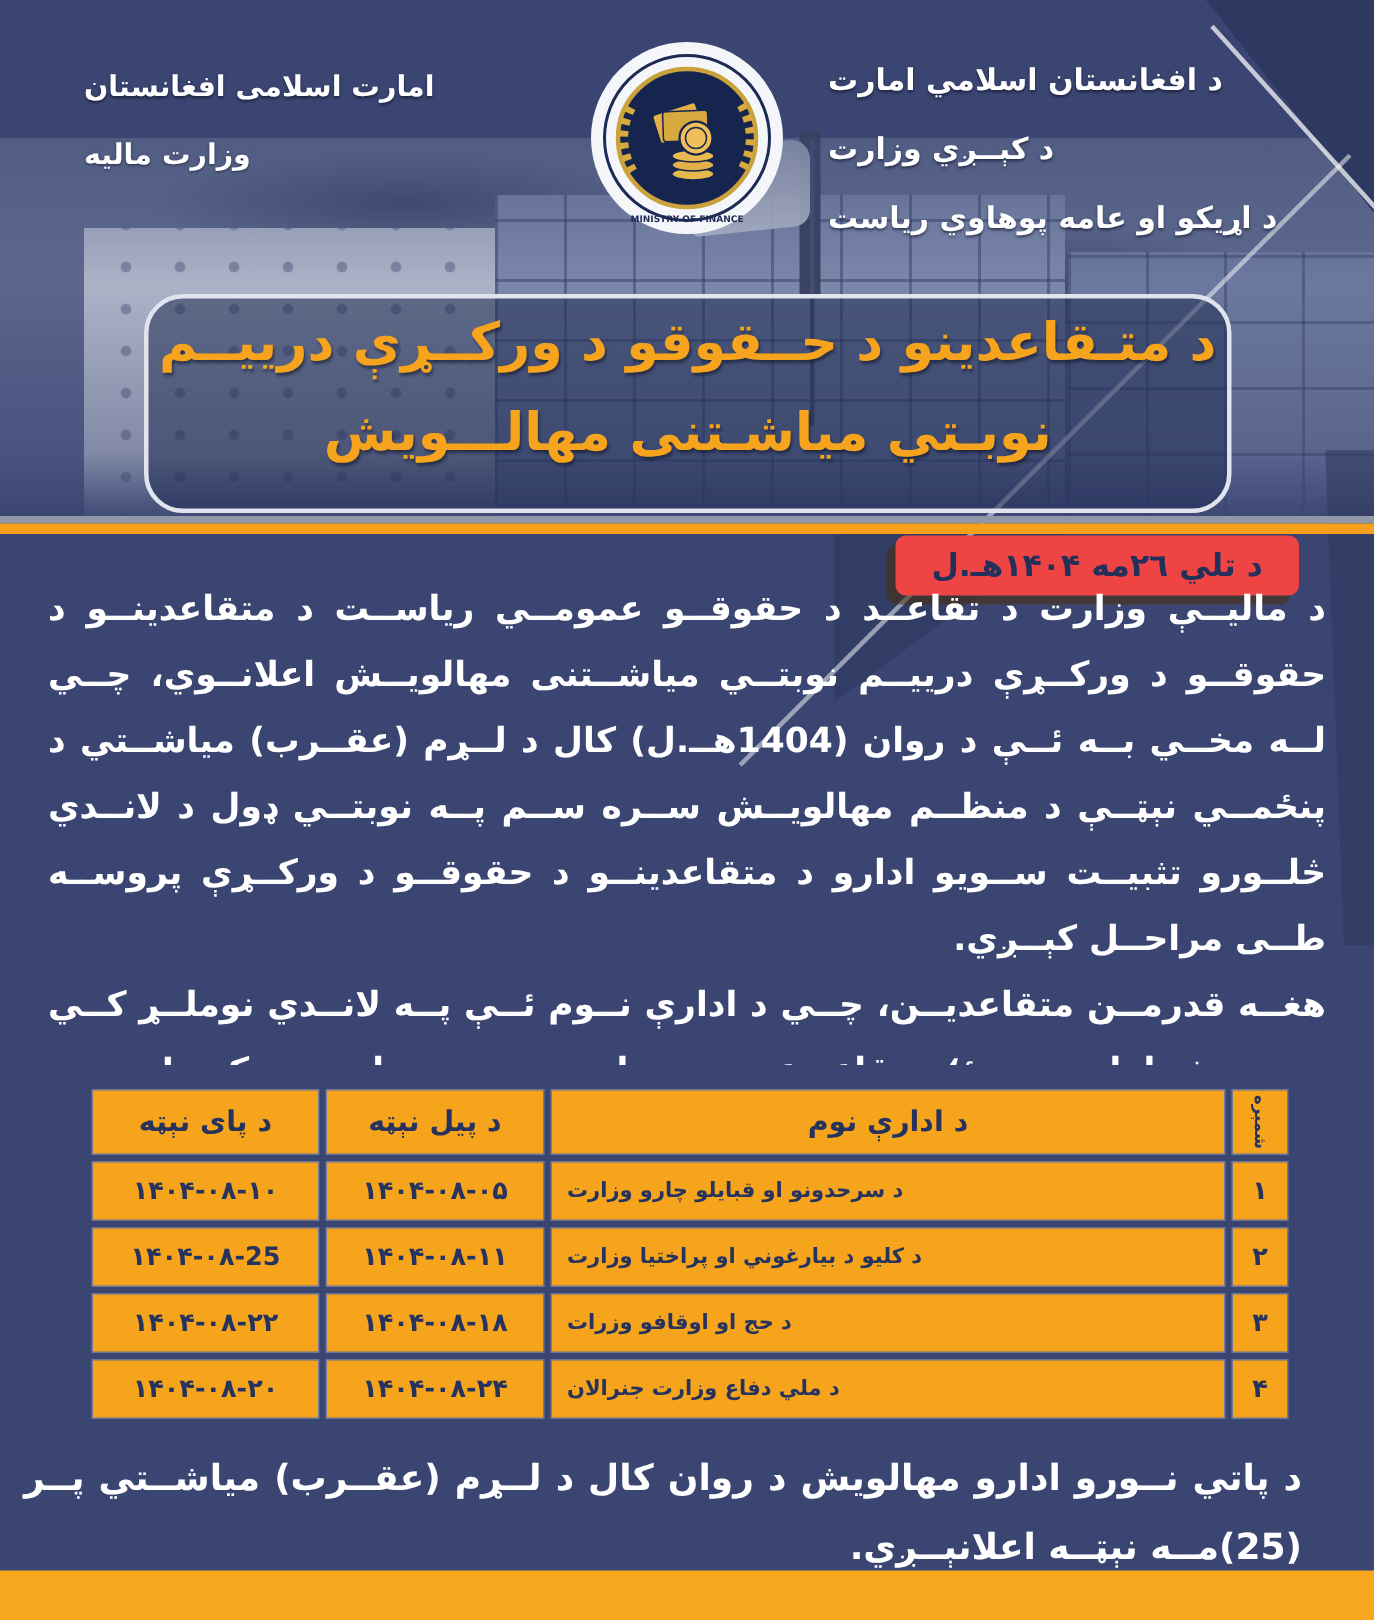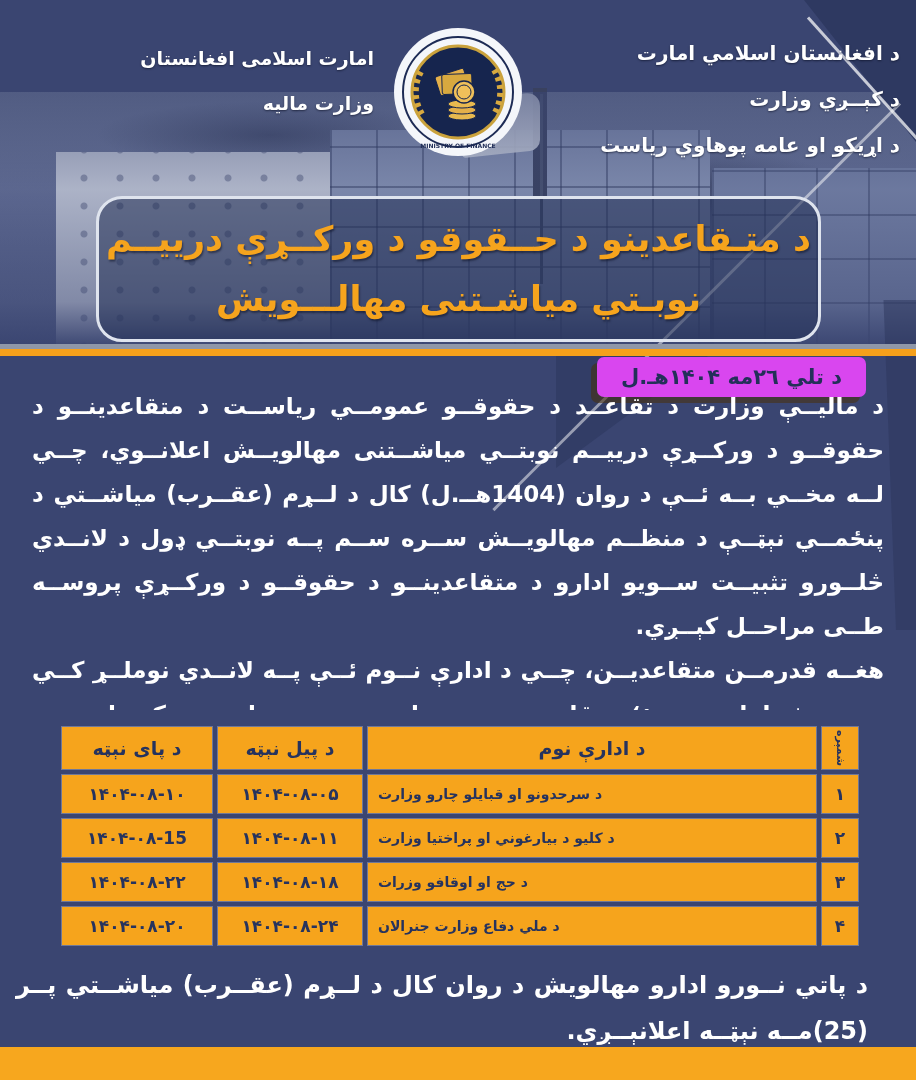--- a/index.html
+++ b/index.html
@@ -37,40 +37,40 @@
   .diag-a{position:absolute;left:808px;top:16px;width:175px;height:3px;background:rgba(255,255,255,.72);
     transform:rotate(48deg);transform-origin:left center;}
   .diag-b{position:absolute;left:900px;top:102px;width:575px;height:3px;background:rgba(255,255,255,.5);
     transform:rotate(135deg);transform-origin:left center;}
   .wedge-c{position:absolute;left:556px;top:356px;width:152px;height:112px;background:rgba(44,54,92,.55);
     clip-path:polygon(0 0,100% 0,0 100%);}
   .wedge-r{position:absolute;left:866px;top:300px;width:50px;height:330px;background:rgba(44,54,92,.5);
     clip-path:polygon(35% 0,100% 0,100% 100%,60% 100%);}
 
   
-  .hdr{position:absolute;color:#fff;font-weight:700;text-align:right;text-shadow:0 1px 2px rgba(10,15,35,.6);}
+  .hdr{position:absolute;color:#fff;font-weight:700;text-align:left;text-shadow:0 1px 2px rgba(10,15,35,.6);}
   .hdr-right{top:30px;right:16px;width:348px;font-size:20px;line-height:46px;}
   .hdr-left{top:36px;left:56px;width:318px;font-size:19px;line-height:45px;}
 
   
   .logo{position:absolute;left:392px;top:24px;width:132px;height:136px;}
   .logo svg{display:block;}
 
   
   .title-panel{position:absolute;left:96px;top:196px;width:719px;height:140px;
     border:3px solid #dfe4ee;border-radius:26px;background:rgba(33,45,84,.55);
-    display:flex;flex-direction:column;align-items:center;justify-content:center;}
+    display:flex;flex-direction:column;align-items:center;}
   .title-line{color:#f6a41d;font-size:35px;font-weight:700;line-height:60px;
     text-shadow:1px 2px 2px rgba(15,20,40,.55);white-space:nowrap;}
 
   
   .stripe-gray{position:absolute;left:0;top:344px;width:916px;height:5px;background:#8f97a8;}
   .stripe-orange{position:absolute;left:0;top:349px;width:916px;height:7px;background:#f6a01b;}
   .date-badge{position:absolute;right:50px;top:357px;height:40px;padding:0 24px;
-    background:#d946ef;border-radius:7px;display:flex;align-items:center;
+    background:#ef4444;border-radius:7px;display:flex;align-items:center;
     box-shadow:-6px 6px 0 rgba(72,48,9,.55);
     color:#233059;font-size:21px;font-weight:700;}
 
   
   .body-text{position:absolute;right:32px;top:384px;width:852px;height:326px;overflow:hidden;
     color:#fff;font-weight:700;font-size:23px;line-height:44px;}
   .body-text p{margin:0;text-align:justify;}
   .body-text p.centered-last{text-align-last:center;}
 
   
@@ -173,21 +173,21 @@
     <div class="cell row-cell">
         <span class="date">۱۴۰۴-۰۸-۱۰</span>
       </div>
 
     <div class="cell row-cell">۲</div>
     <div class="cell row-cell name-cell">د کليو د بيارغوني او پراختيا وزارت</div>
     <div class="cell row-cell">
         <span class="date">۱۴۰۴-۰۸-۱۱</span>
       </div>
     <div class="cell row-cell">
-        <span class="date">۱۴۰۴-۰۸-15</span>
+        <span class="date">۱۴۰۴-۰۸-25</span>
       </div>
 
     <div class="cell row-cell">۳</div>
     <div class="cell row-cell name-cell">د حج او اوقافو وزرات</div>
     <div class="cell row-cell">
         <span class="date">۱۴۰۴-۰۸-۱۸</span>
       </div>
     <div class="cell row-cell">
         <span class="date">۱۴۰۴-۰۸-۲۲</span>
       </div>

